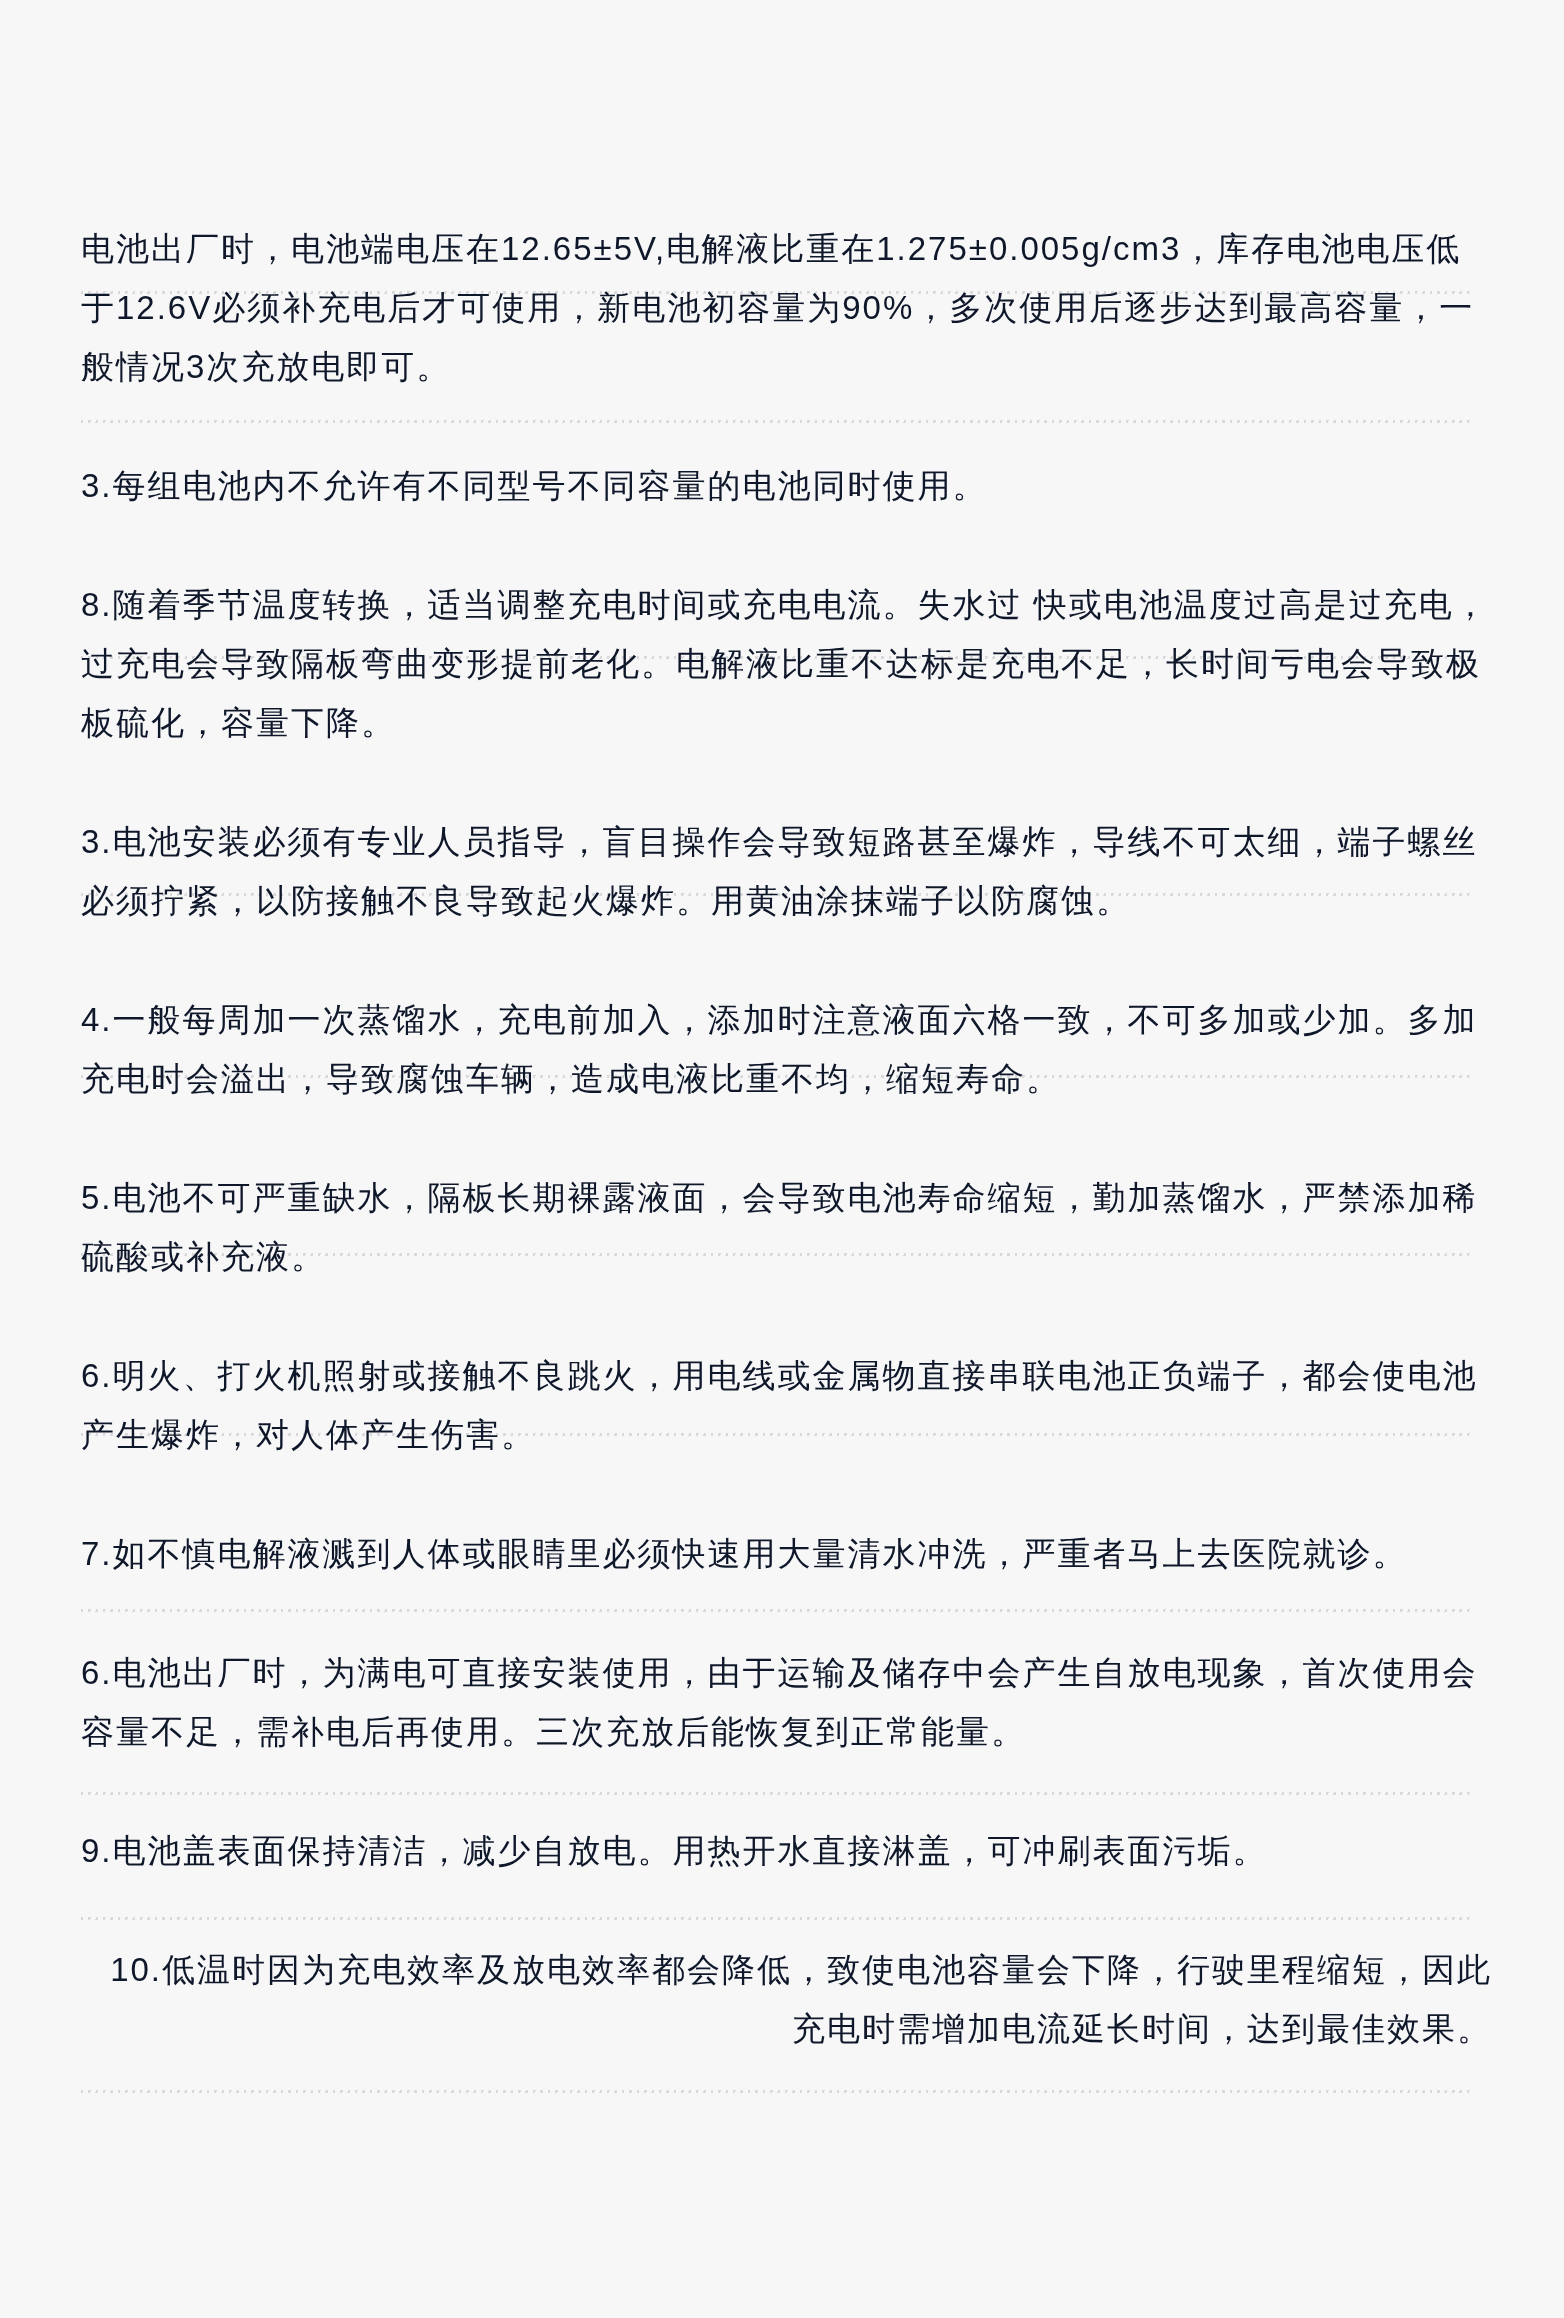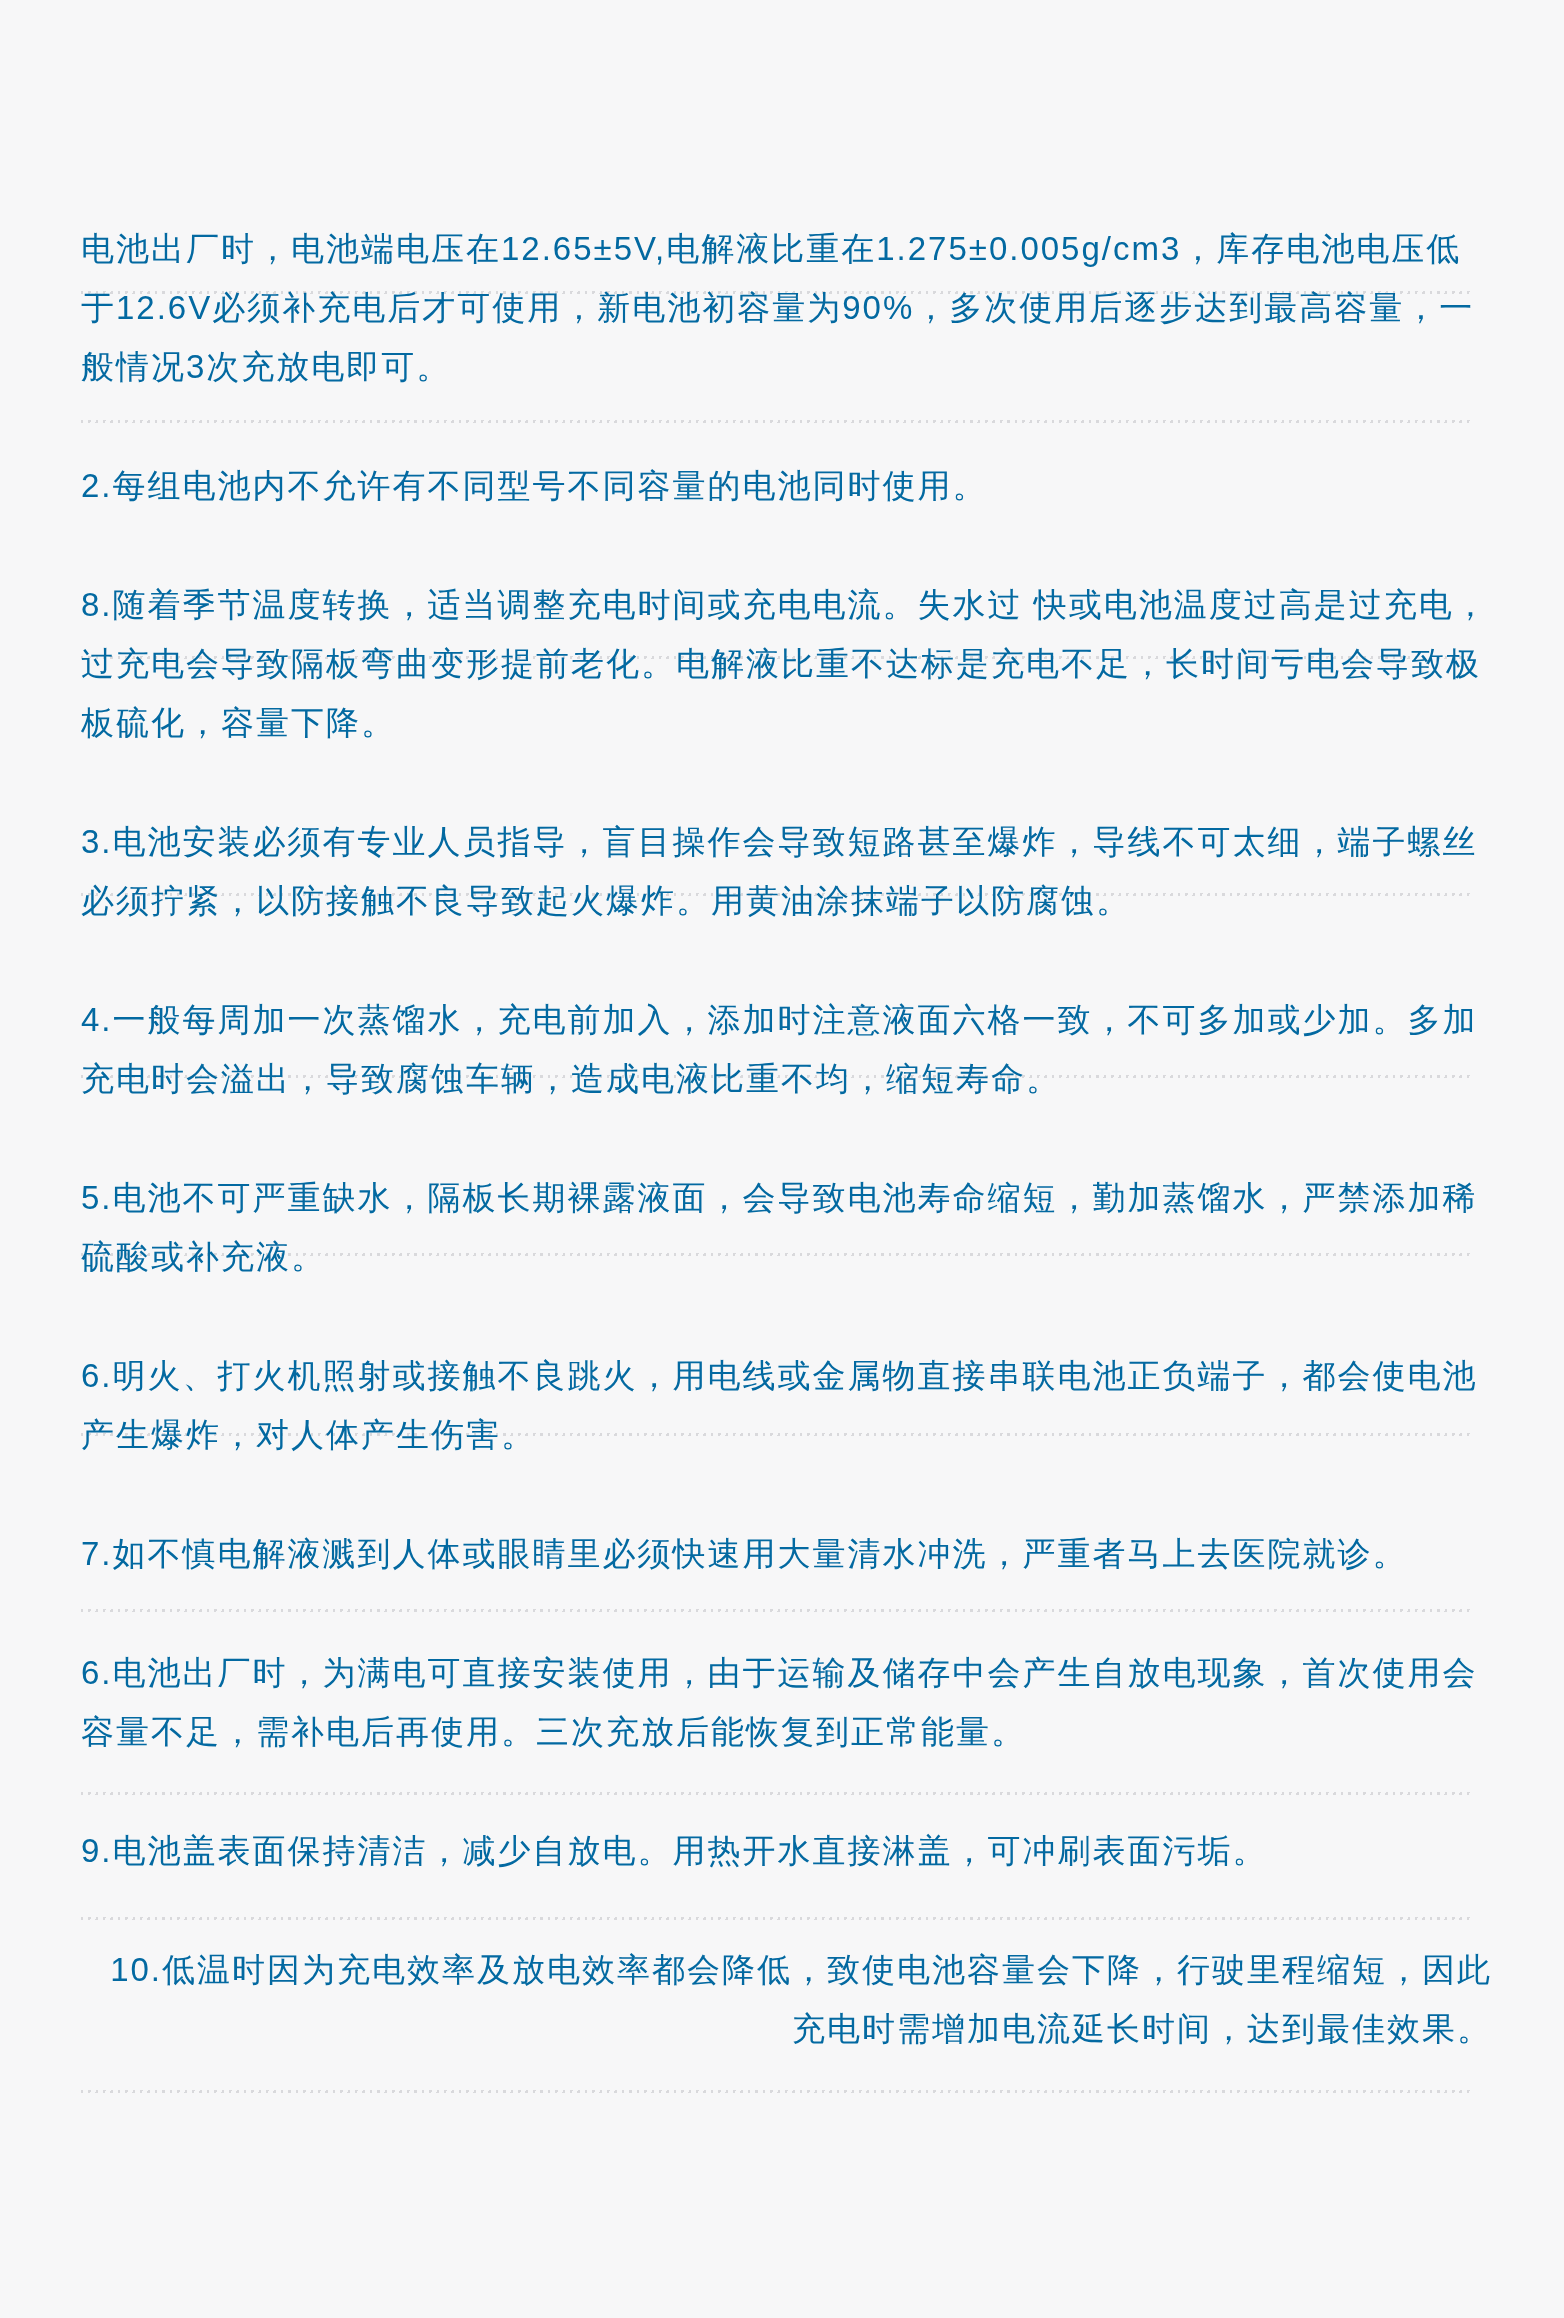--- a/index.html
+++ b/index.html
@@ -61,23 +61,23 @@
       <div class="rule" style="top: 656px; background: repeating-linear-gradient(100deg, rgb(217, 217, 220) 0px, rgb(217, 217, 220) 2.4px, transparent 2.4px, transparent 7.3px);"></div>
       <div class="rule" style="top: 893px; background: repeating-linear-gradient(100deg, rgb(217, 217, 220) 0px, rgb(217, 217, 220) 2.4px, transparent 2.4px, transparent 7.3px);"></div>
       <div class="rule" style="top: 1075px; background: repeating-linear-gradient(100deg, rgb(217, 217, 220) 0px, rgb(217, 217, 220) 2.4px, transparent 2.4px, transparent 7.3px);"></div>
       <div class="rule" style="top: 1253px; background: repeating-linear-gradient(100deg, rgb(217, 217, 220) 0px, rgb(217, 217, 220) 2.4px, transparent 2.4px, transparent 7.3px);"></div>
       <div class="rule" style="top: 1433px; background: repeating-linear-gradient(100deg, rgb(217, 217, 220) 0px, rgb(217, 217, 220) 2.4px, transparent 2.4px, transparent 7.3px);"></div>
       <div class="rule" style="top: 1609px; background: repeating-linear-gradient(100deg, rgb(217, 217, 220) 0px, rgb(217, 217, 220) 2.4px, transparent 2.4px, transparent 7.3px);"></div>
       <div class="rule" style="top: 1792px; background: repeating-linear-gradient(100deg, rgb(217, 217, 220) 0px, rgb(217, 217, 220) 2.4px, transparent 2.4px, transparent 7.3px);"></div>
       <div class="rule" style="top: 1917px; background: repeating-linear-gradient(100deg, rgb(217, 217, 220) 0px, rgb(217, 217, 220) 2.4px, transparent 2.4px, transparent 7.3px);"></div>
       <div class="rule" style="top: 2090px; background: repeating-linear-gradient(100deg, rgb(217, 217, 220) 0px, rgb(217, 217, 220) 2.4px, transparent 2.4px, transparent 7.3px);"></div>
     </div>
-  <div class="content" style="color: #0369a1;">
+  <div class="content" style="color: #0f172a;">
     <p class="para">电池出厂时，电池端电压在12.65±5V,电解液比重在1.275±0.005g/cm3，库存电池电压低于12.6V必须补充电后才可使用，新电池初容量为90%，多次使用后逐步达到最高容量，一般情况3次充放电即可。</p>
-    <p class="para">2.每组电池内不允许有不同型号不同容量的电池同时使用。</p>
+    <p class="para">3.每组电池内不允许有不同型号不同容量的电池同时使用。</p>
     <p class="para">8.随着季节温度转换，适当调整充电时间或充电电流。失水过 快或电池温度过高是过充电，过充电会导致隔板弯曲变形提前老化。电解液比重不达标是充电不足，长时间亏电会导致极板硫化，容量下降。</p>
     <p class="para">3.电池安装必须有专业人员指导，盲目操作会导致短路甚至爆炸，导线不可太细，端子螺丝必须拧紧，以防接触不良导致起火爆炸。用黄油涂抹端子以防腐蚀。</p>
     <p class="para">4.一般每周加一次蒸馏水，充电前加入，添加时注意液面六格一致，不可多加或少加。多加充电时会溢出，导致腐蚀车辆，造成电液比重不均，缩短寿命。</p>
     <p class="para">5.电池不可严重缺水，隔板长期裸露液面，会导致电池寿命缩短，勤加蒸馏水，严禁添加稀硫酸或补充液。</p>
     <p class="para">6.明火、打火机照射或接触不良跳火，用电线或金属物直接串联电池正负端子，都会使电池产生爆炸，对人体产生伤害。</p>
     <p class="para">7.如不慎电解液溅到人体或眼睛里必须快速用大量清水冲洗，严重者马上去医院就诊。</p>
     <p class="para">6.电池出厂时，为满电可直接安装使用，由于运输及储存中会产生自放电现象，首次使用会容量不足，需补电后再使用。三次充放后能恢复到正常能量。</p>
     <p class="para">9.电池盖表面保持清洁，减少自放电。用热开水直接淋盖，可冲刷表面污垢。</p>
     <p class="para">10.低温时因为充电效率及放电效率都会降低，致使电池容量会下降，行驶里程缩短，因此充电时需增加电流延长时间，达到最佳效果。</p>
   </div>

